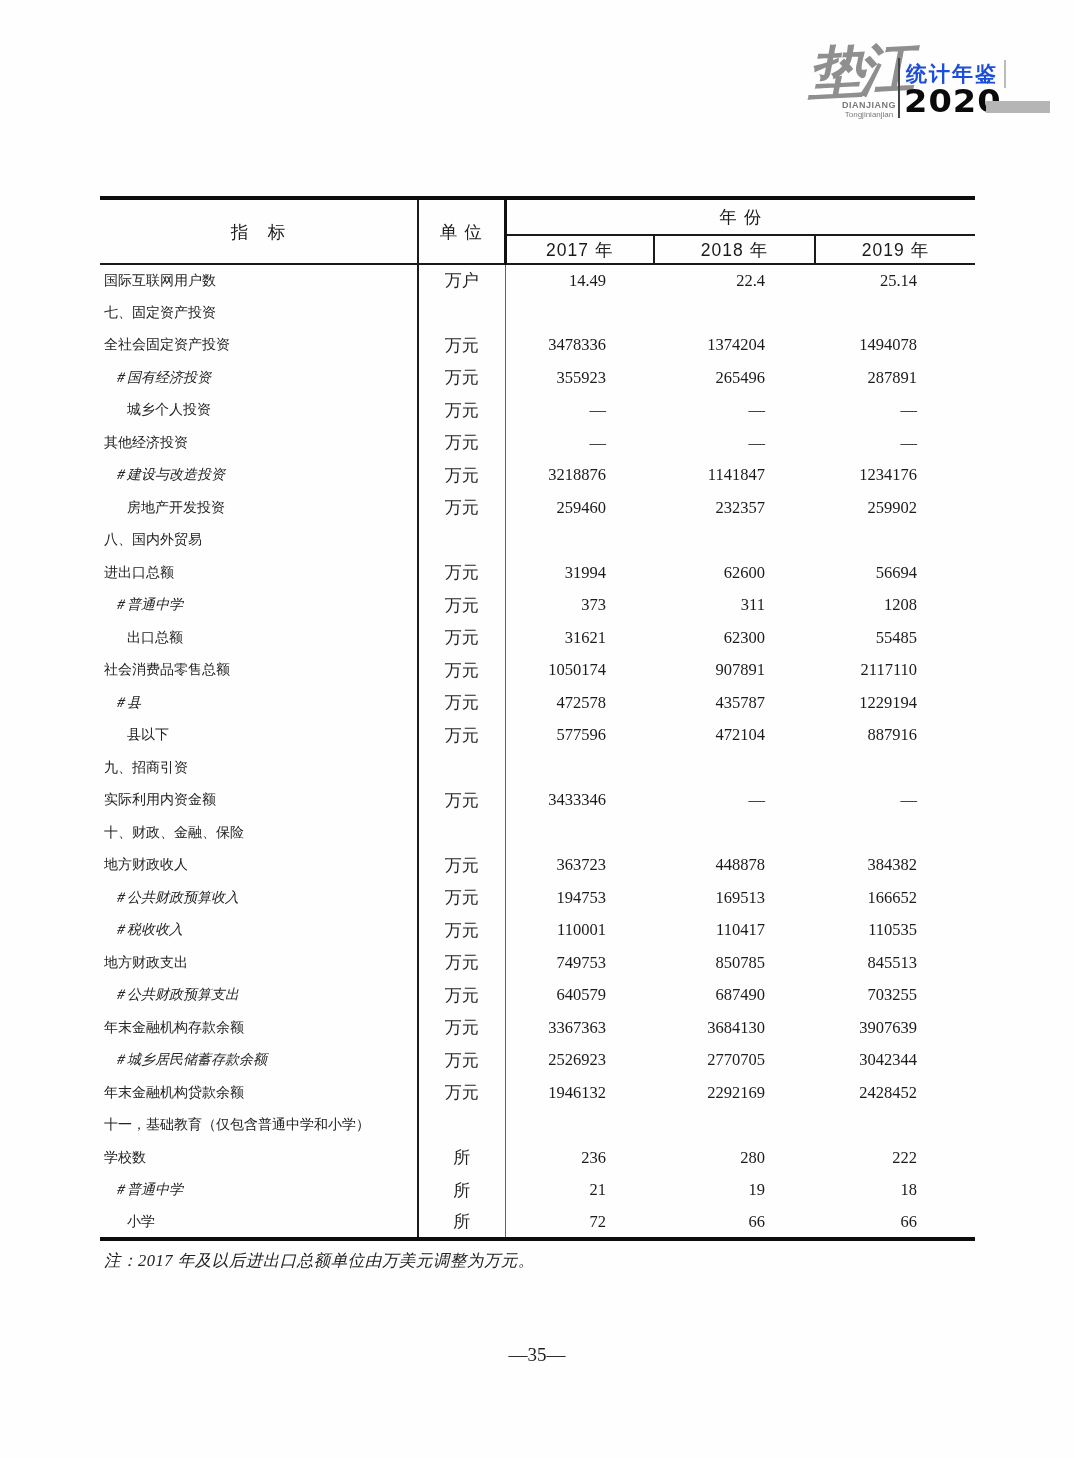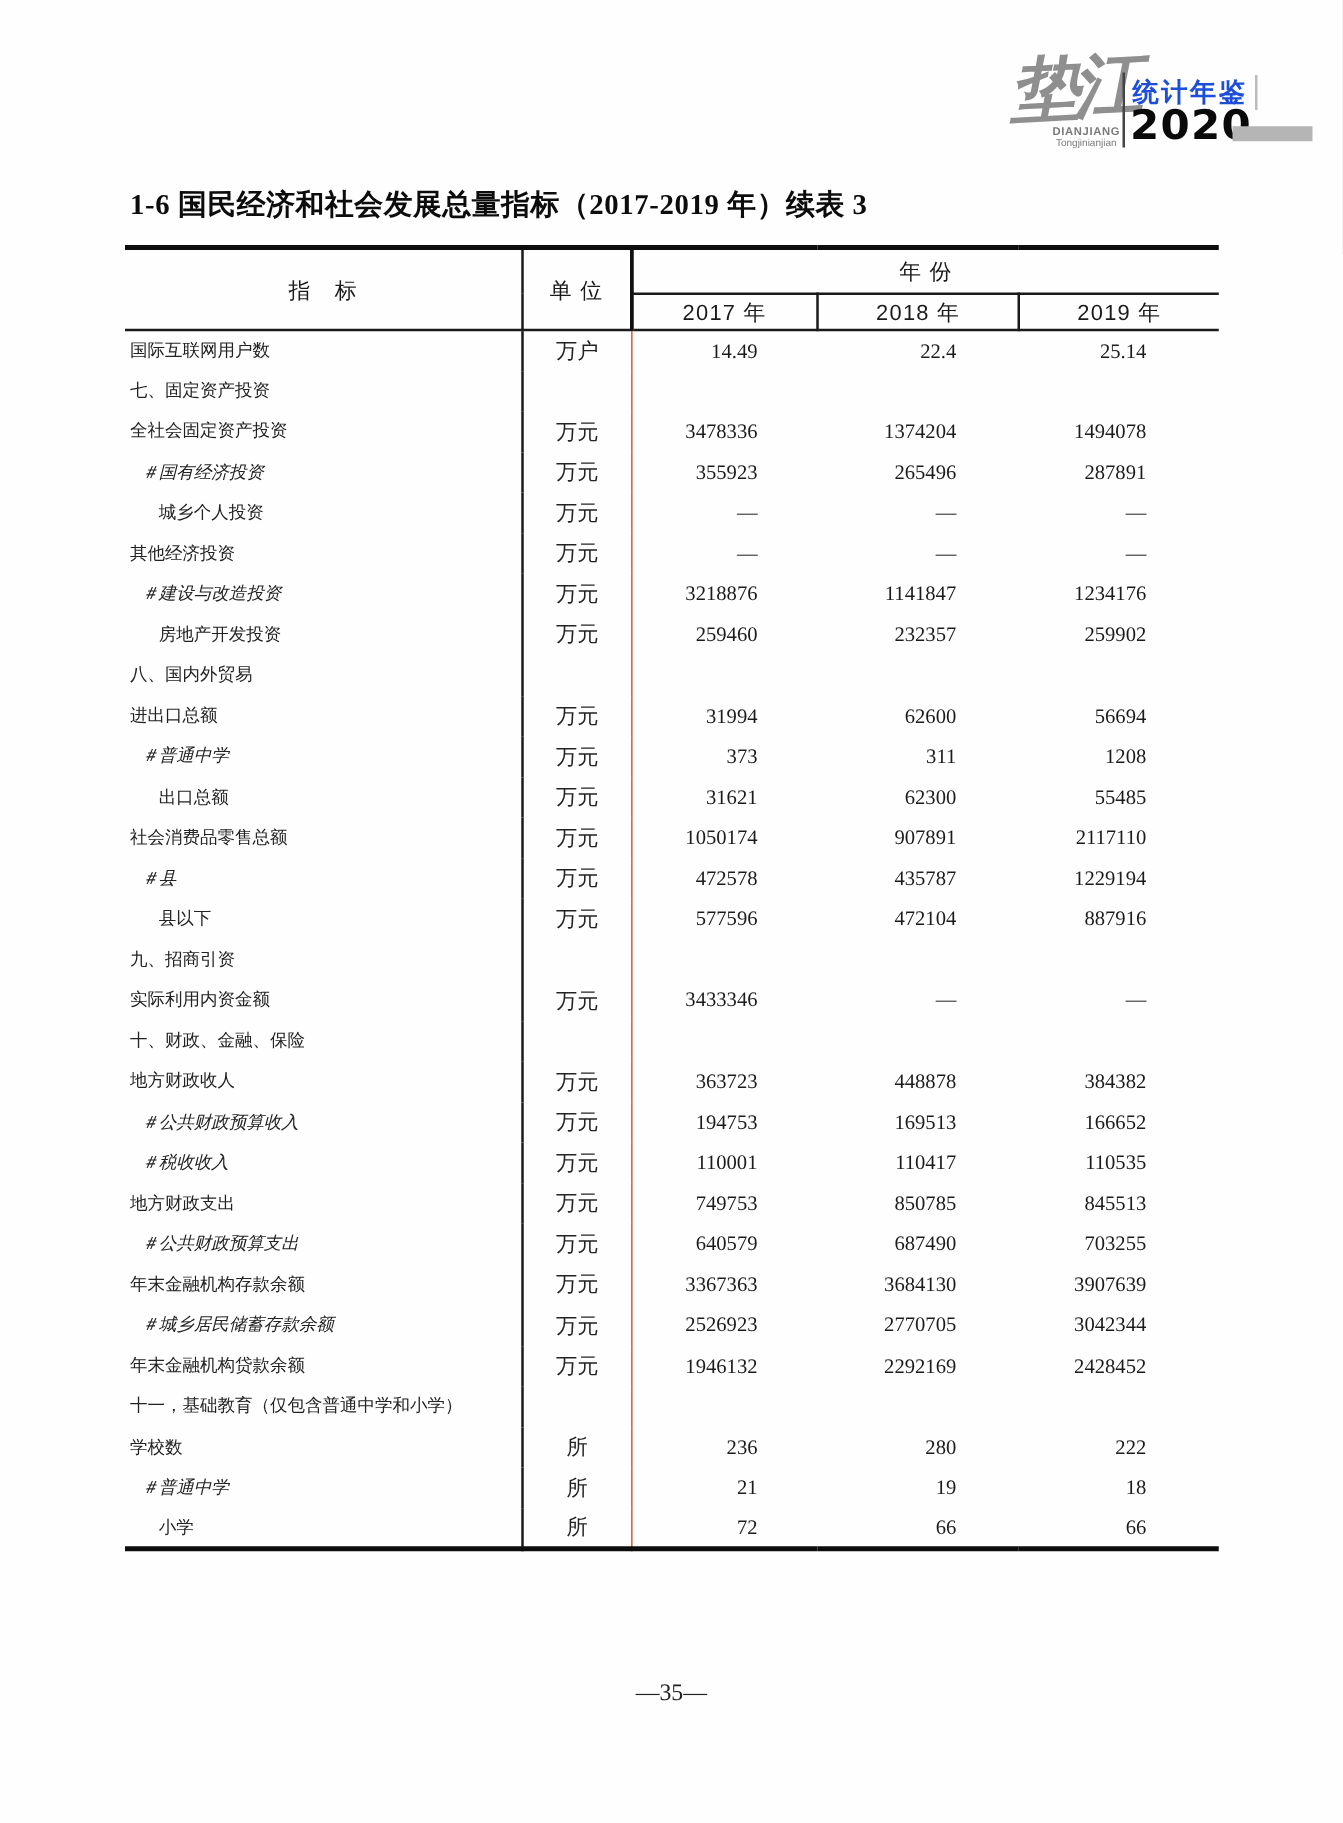--- a/index.html
+++ b/index.html
@@ -116,21 +116,20 @@
     <div class="calli-sub">
       <div class="l1">DIANJIANG</div>
       <div class="l2">Tongjinianjian</div>
     </div>
     <div class="logo-divider"></div>
     <div class="yearbook-label">统计年鉴</div>
     <div class="yearbook-year">2020</div>
     <div class="logo-bar"></div>
   </div>
 
-  <div class="doc-title">1-6  国民经济和社会发展总量指标（2017-2019 年）续表 3</div>
 
   <table class="stat">
     <colgroup>
       <col style="width:318px">
         <col style="width:87px">
       <col style="width:149px">
         <col style="width:161px">
         <col style="width:160px">
     </colgroup>
     <thead>
@@ -352,16 +351,17 @@
         <tr>
           <td class="c-ind ind2">小学</td>
           <td class="c-unit">所</td>
           <td class="c-val c-v1">72</td>
           <td class="c-val c-v2">66</td>
           <td class="c-val c-v3">66</td>
         </tr>
       </tbody>
   </table>
 
+  <div class="note">注：2017 年及以后进出口总额单位由万美元调整为万元。</div>
 
   <div class="pagenum">—35—</div>
 
 </div>
 
 </body></html>

